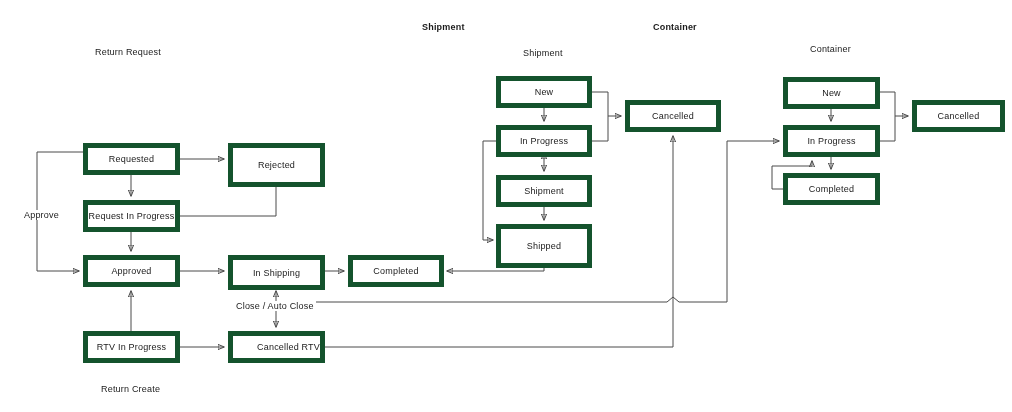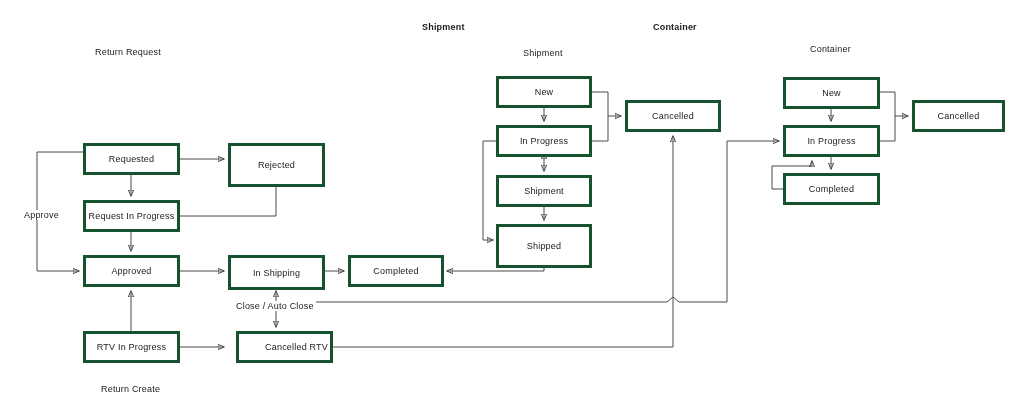--- a/index.html
+++ b/index.html
@@ -1,21 +1,21 @@
 <!DOCTYPE html>
 <html><head>
 <meta charset="utf-8">
 <style>
   html,body{margin:0;padding:0;background:#ffffff;}
   body{font-family:"Liberation Sans", sans-serif;}
   #canvas{position:relative;width:1012px;height:412px;background:#ffffff;overflow:hidden;}
   .node{
     position:absolute;
     box-sizing:border-box;
-    border:3px solid #14532d;
+    border:5px solid #14532d;
     background:#ffffff;
     display:flex;align-items:center;justify-content:center;
     font-size:9px;color:#1a1a1a;
     letter-spacing:.2px;
     white-space:nowrap;
   }
   .lbl{
     position:absolute;
     font-size:9px;color:#1a1a1a;
     white-space:nowrap;
@@ -101,21 +101,21 @@
   <div class="lbl edge" style="left:22px;top:210px;">Approve</div>
 
   <div class="node" style="left:83px;top:143px;width:97px;height:32px;">Requested</div>
   <div class="node" style="left:228px;top:143px;width:97px;height:44px;">Rejected</div>
   <div class="node" style="left:83px;top:200px;width:97px;height:32px;">Request In Progress</div>
   <div class="node" style="left:83px;top:255px;width:97px;height:32px;">Approved</div>
   <div class="node" style="left:228px;top:255px;width:97px;height:35px;">In Shipping</div>
   <div class="node" style="left:348px;top:255px;width:96px;height:32px;">Completed</div>
 
   <div class="node" style="left:83px;top:331px;width:97px;height:32px;">RTV In Progress</div>
-  <div class="node" style="left:236px;top:331px;width:97px;height:32px;padding-left:24px;">Cancelled RTV</div>
+  <div class="node" style="left:228px;top:331px;width:97px;height:32px;padding-left:24px;">Cancelled RTV</div>
 
   <div class="node" style="left:496px;top:76px;width:96px;height:32px;">New</div>
   <div class="node" style="left:496px;top:125px;width:96px;height:32px;">In Progress</div>
   <div class="node" style="left:496px;top:175px;width:96px;height:32px;">Shipment</div>
   <div class="node" style="left:496px;top:224px;width:96px;height:44px;">Shipped</div>
   <div class="node" style="left:625px;top:100px;width:96px;height:32px;">Cancelled</div>
 
   <div class="node" style="left:783px;top:77px;width:97px;height:32px;">New</div>
   <div class="node" style="left:783px;top:125px;width:97px;height:32px;">In Progress</div>
   <div class="node" style="left:783px;top:173px;width:97px;height:32px;">Completed</div>

